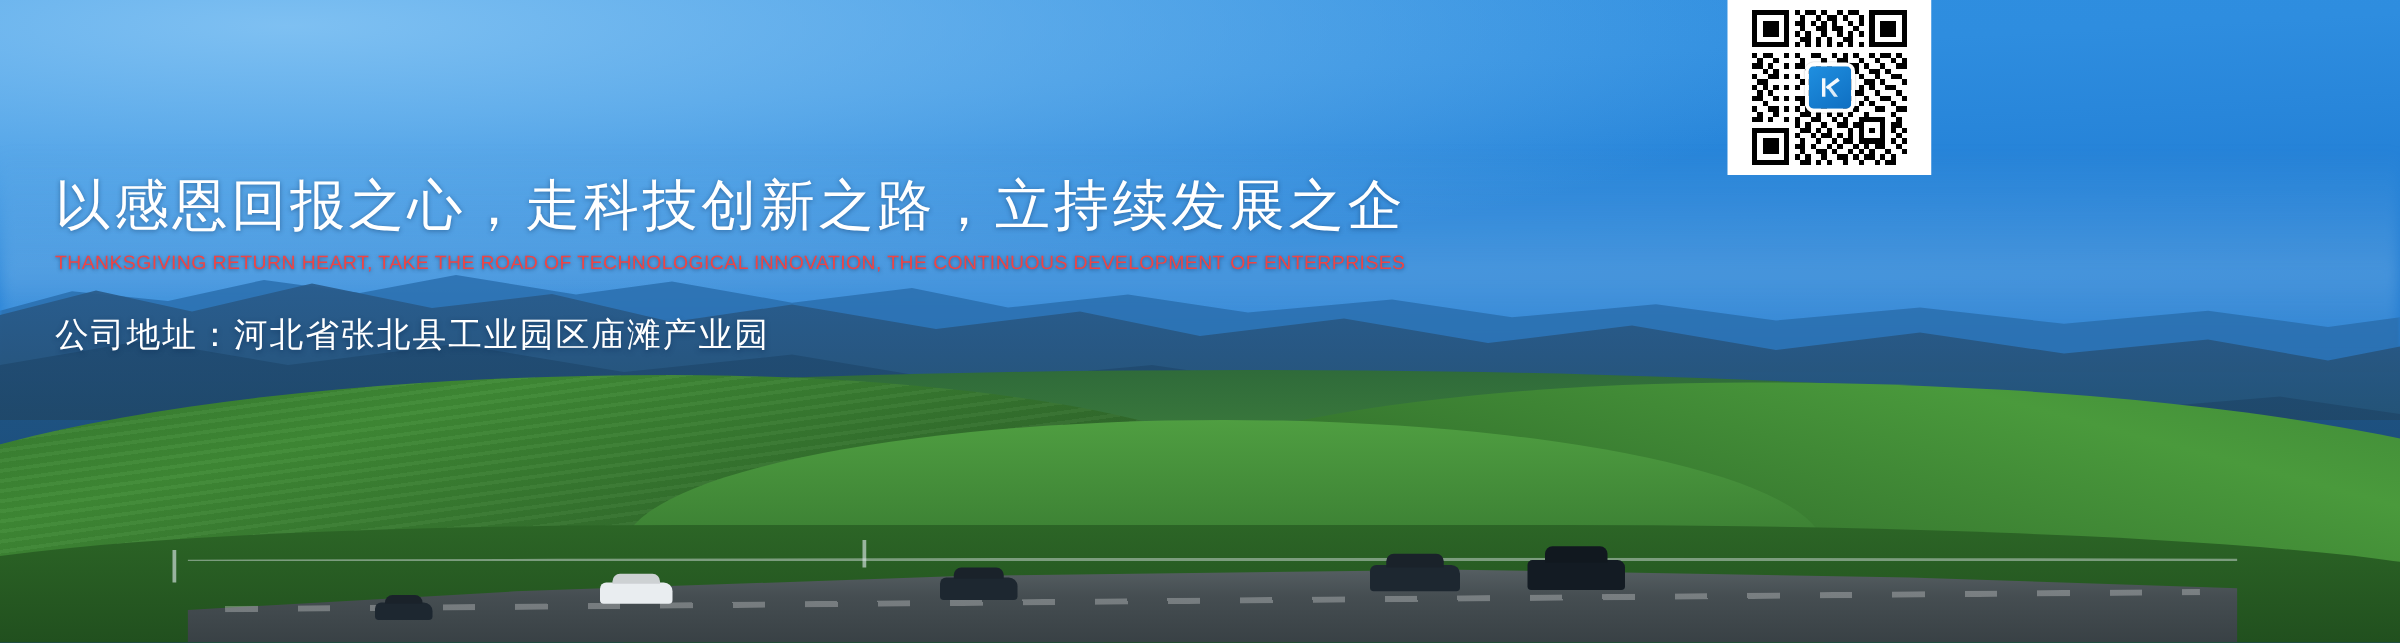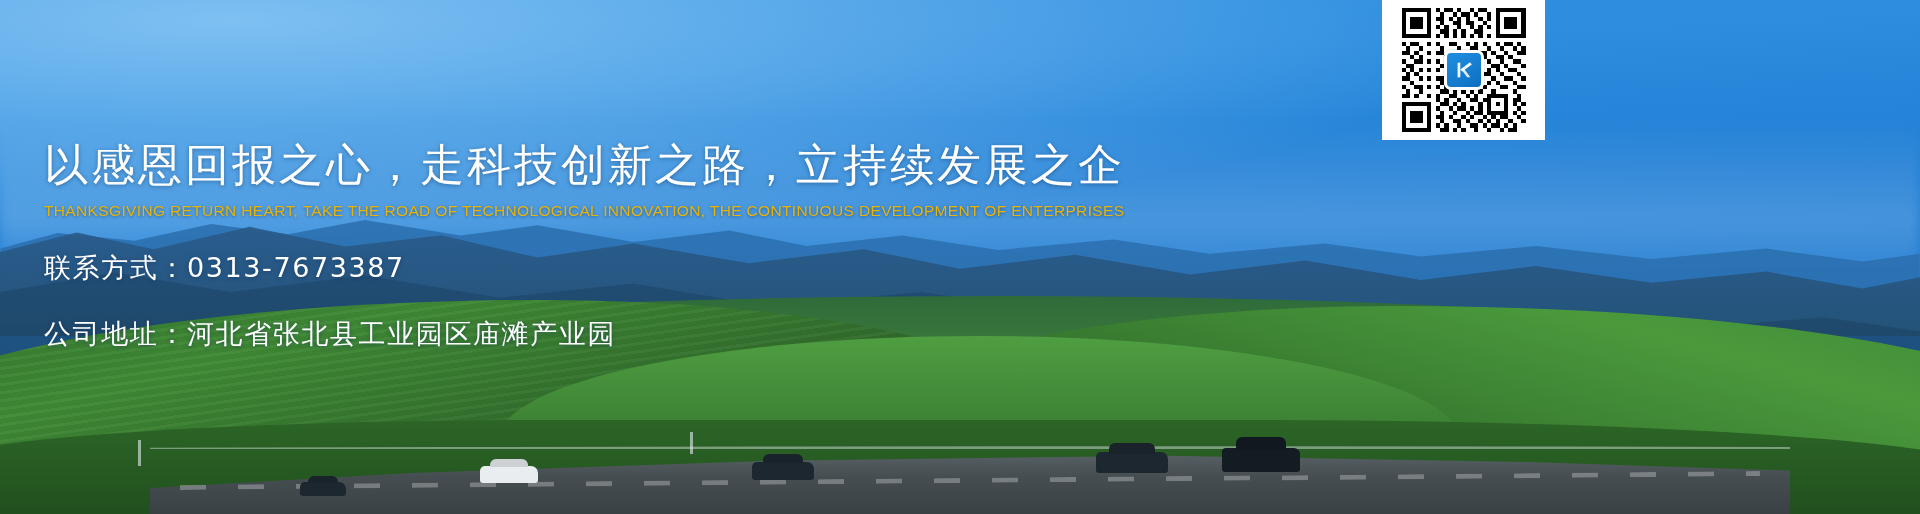--- a/index.html
+++ b/index.html
@@ -139,21 +139,21 @@
   .headline{
     margin-top:142px;
     font-family:"DejaVu Sans","Liberation Sans",sans-serif;
     font-size:44px;line-height:1.05;font-weight:400;letter-spacing:3px;
     color:#ffffff;white-space:nowrap;
     text-shadow:0 1px 4px rgba(8,40,80,.45);
   }
   .subhead{
     margin-top:14px;
     font-size:15.5px;letter-spacing:.35px;font-weight:400;
-    color:#eab308;white-space:nowrap;
+    color:#ef4444;white-space:nowrap;
     text-shadow:0 1px 3px rgba(8,40,80,.5);
   }
   .contact{
     margin-top:30px;
     font-family:"DejaVu Sans","Liberation Sans",sans-serif;
     font-size:27px;letter-spacing:1.6px;color:#ffffff;white-space:nowrap;
     text-shadow:0 1px 4px rgba(8,40,80,.5);
   }
   .address{
     margin-top:30px;
@@ -249,17 +249,16 @@
         <path d="M5 4 L8 4 L8 20 L5 20 Z" fill="#ffffff" opacity=".95"></path>
         <path d="M18.5 3.5 L20.5 6 L10 13.5 L8 11.5 Z" fill="#ffffff" opacity=".95"></path>
         <path d="M9.5 12 L12 10.5 L19 20 L15.5 20 Z" fill="#ffffff" opacity=".85"></path>
       </svg>
     </div>
   </div>
 
   <div class="content">
     <div class="headline">以感恩回报之心，走科技创新之路，立持续发展之企</div>
     <div class="subhead">THANKSGIVING RETURN HEART, TAKE THE ROAD OF TECHNOLOGICAL INNOVATION, THE CONTINUOUS DEVELOPMENT OF ENTERPRISES</div>
-    <div class="contact">联系方式：0313-7673387</div>
     <div class="address">公司地址：河北省张北县工业园区庙滩产业园</div>
   </div>
 
 </div>
 
 </body></html>

